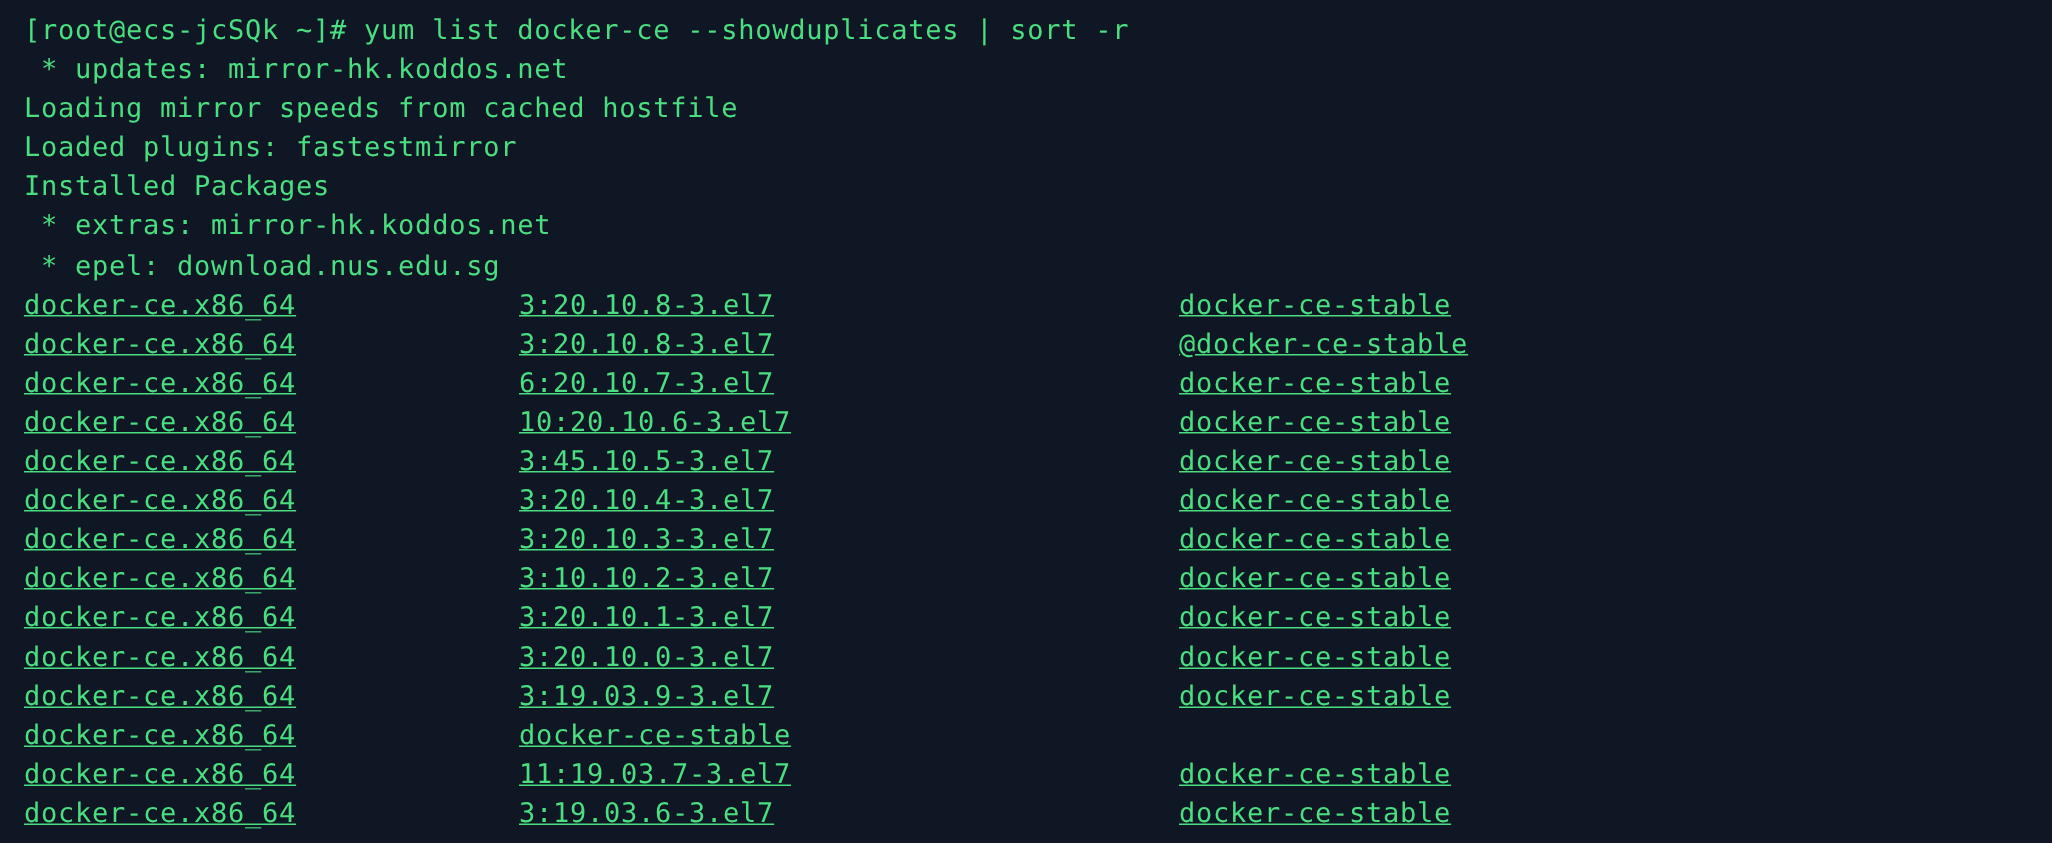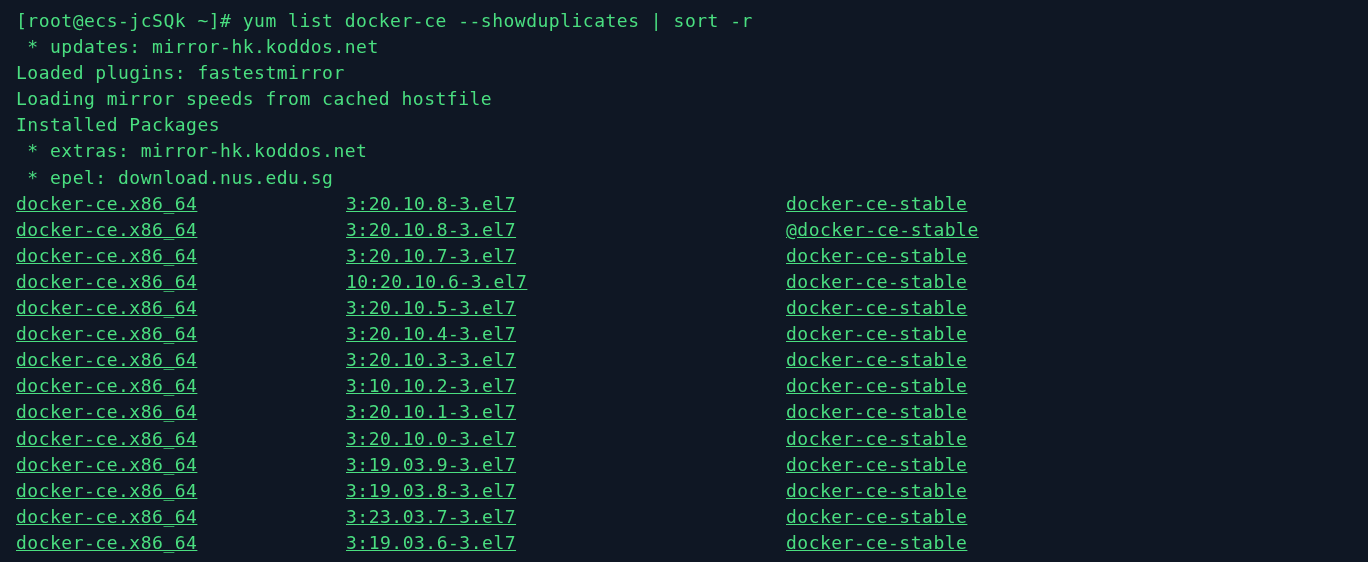--- a/index.html
+++ b/index.html
@@ -40,34 +40,34 @@
     .col-repo {
       display: inline-block;
     }
   </style>
 </head>
 <body>
 
 <div>
   <div class="terminal-line">[root@ecs-jcSQk ~]# yum list docker-ce --showduplicates | sort -r</div>
   <div class="terminal-line"> * updates: mirror-hk.koddos.net</div>
+  <div class="terminal-line">Loading mirror speeds from cached hostfile</div>
   <div class="terminal-line">Loaded plugins: fastestmirror</div>
-  <div class="terminal-line">Loading mirror speeds from cached hostfile</div>
   <div class="terminal-line">Installed Packages</div>
   <div class="terminal-line"> * extras: mirror-hk.koddos.net</div>
   <div class="terminal-line"> * epel: download.nus.edu.sg</div>
   <div id="package-list">
       <div class="package-row"><span class="col-name">docker-ce.x86_64</span><span class="col-version">3:20.10.8-3.el7</span><span class="col-repo">docker-ce-stable</span></div>
       <div class="package-row"><span class="col-name">docker-ce.x86_64</span><span class="col-version">3:20.10.8-3.el7</span><span class="col-repo">@docker-ce-stable</span></div>
-      <div class="package-row"><span class="col-name">docker-ce.x86_64</span><span class="col-version">3:20.10.7-3.el7</span><span class="col-repo">docker-ce-stable</span></div>
+      <div class="package-row"><span class="col-name">docker-ce.x86_64</span><span class="col-version">6:20.10.7-3.el7</span><span class="col-repo">docker-ce-stable</span></div>
       <div class="package-row"><span class="col-name">docker-ce.x86_64</span><span class="col-version">10:20.10.6-3.el7</span><span class="col-repo">docker-ce-stable</span></div>
-      <div class="package-row"><span class="col-name">docker-ce.x86_64</span><span class="col-version">3:20.10.5-3.el7</span><span class="col-repo">docker-ce-stable</span></div>
+      <div class="package-row"><span class="col-name">docker-ce.x86_64</span><span class="col-version">3:45.10.5-3.el7</span><span class="col-repo">docker-ce-stable</span></div>
       <div class="package-row"><span class="col-name">docker-ce.x86_64</span><span class="col-version">3:20.10.4-3.el7</span><span class="col-repo">docker-ce-stable</span></div>
       <div class="package-row"><span class="col-name">docker-ce.x86_64</span><span class="col-version">3:20.10.3-3.el7</span><span class="col-repo">docker-ce-stable</span></div>
       <div class="package-row"><span class="col-name">docker-ce.x86_64</span><span class="col-version">3:10.10.2-3.el7</span><span class="col-repo">docker-ce-stable</span></div>
       <div class="package-row"><span class="col-name">docker-ce.x86_64</span><span class="col-version">3:20.10.1-3.el7</span><span class="col-repo">docker-ce-stable</span></div>
       <div class="package-row"><span class="col-name">docker-ce.x86_64</span><span class="col-version">3:20.10.0-3.el7</span><span class="col-repo">docker-ce-stable</span></div>
       <div class="package-row"><span class="col-name">docker-ce.x86_64</span><span class="col-version">3:19.03.9-3.el7</span><span class="col-repo">docker-ce-stable</span></div>
-      <div class="package-row"><span class="col-name">docker-ce.x86_64</span><span class="col-version">3:19.03.8-3.el7</span><span class="col-repo">docker-ce-stable</span></div>
-      <div class="package-row"><span class="col-name">docker-ce.x86_64</span><span class="col-version">3:23.03.7-3.el7</span><span class="col-repo">docker-ce-stable</span></div>
+      <div class="package-row"><span class="col-name">docker-ce.x86_64</span><span class="col-repo">docker-ce-stable</span></div>
+      <div class="package-row"><span class="col-name">docker-ce.x86_64</span><span class="col-version">11:19.03.7-3.el7</span><span class="col-repo">docker-ce-stable</span></div>
       <div class="package-row"><span class="col-name">docker-ce.x86_64</span><span class="col-version">3:19.03.6-3.el7</span><span class="col-repo">docker-ce-stable</span></div>
     </div>
 </div>
 
 </body></html>

